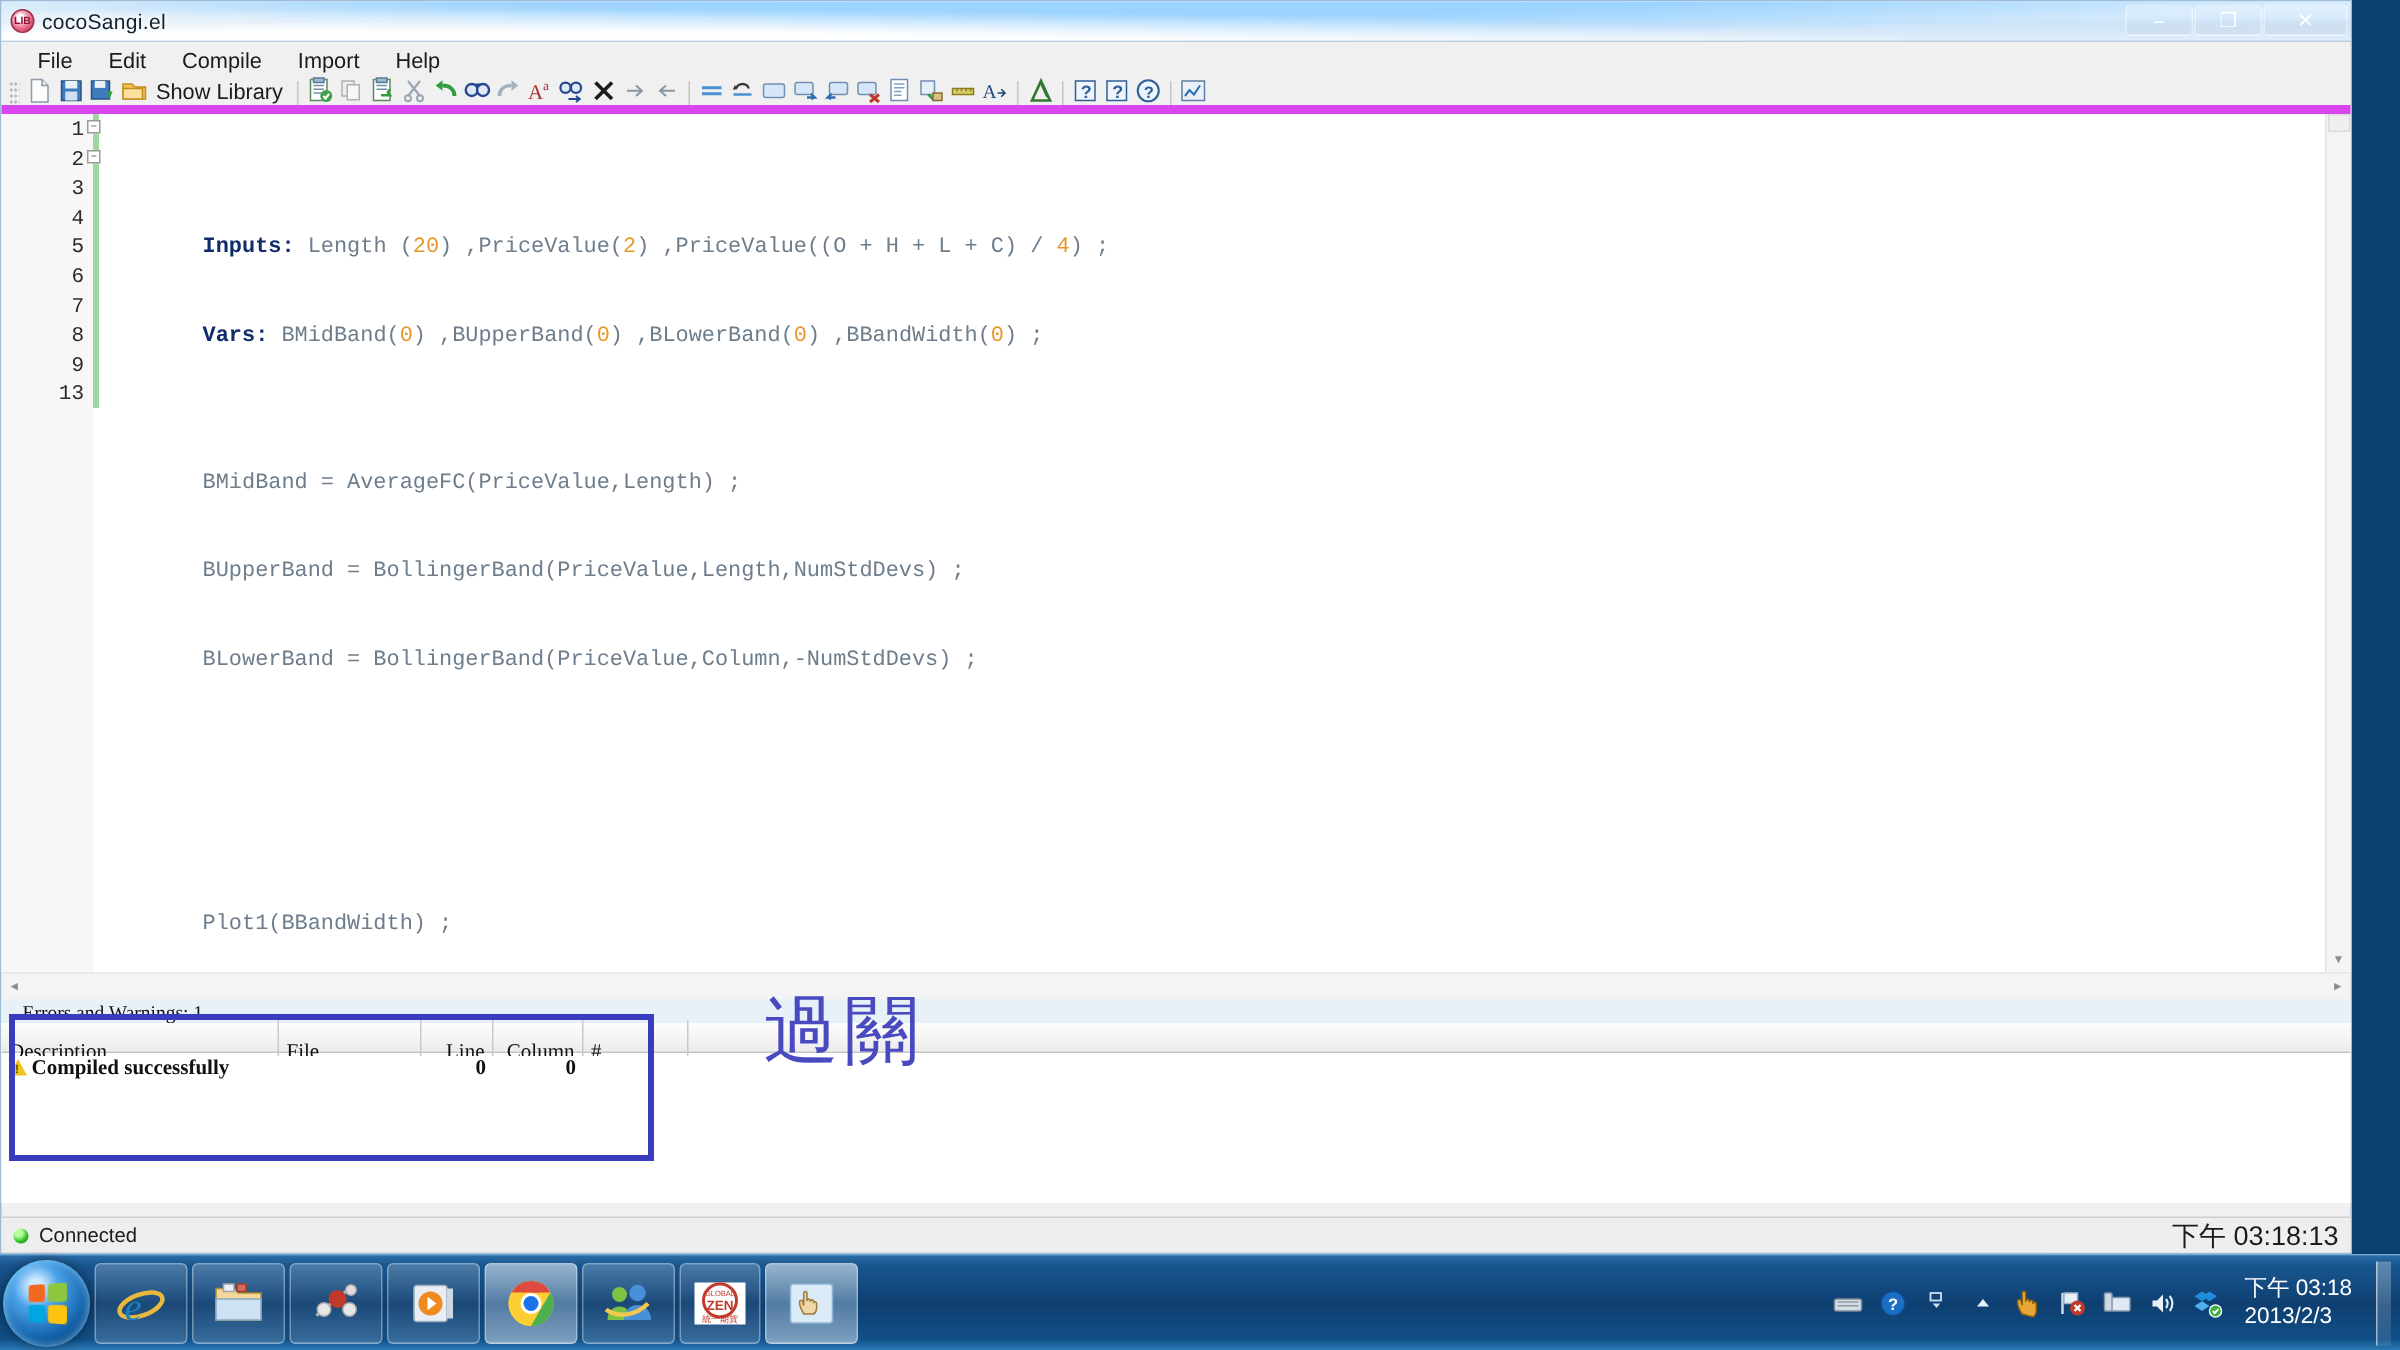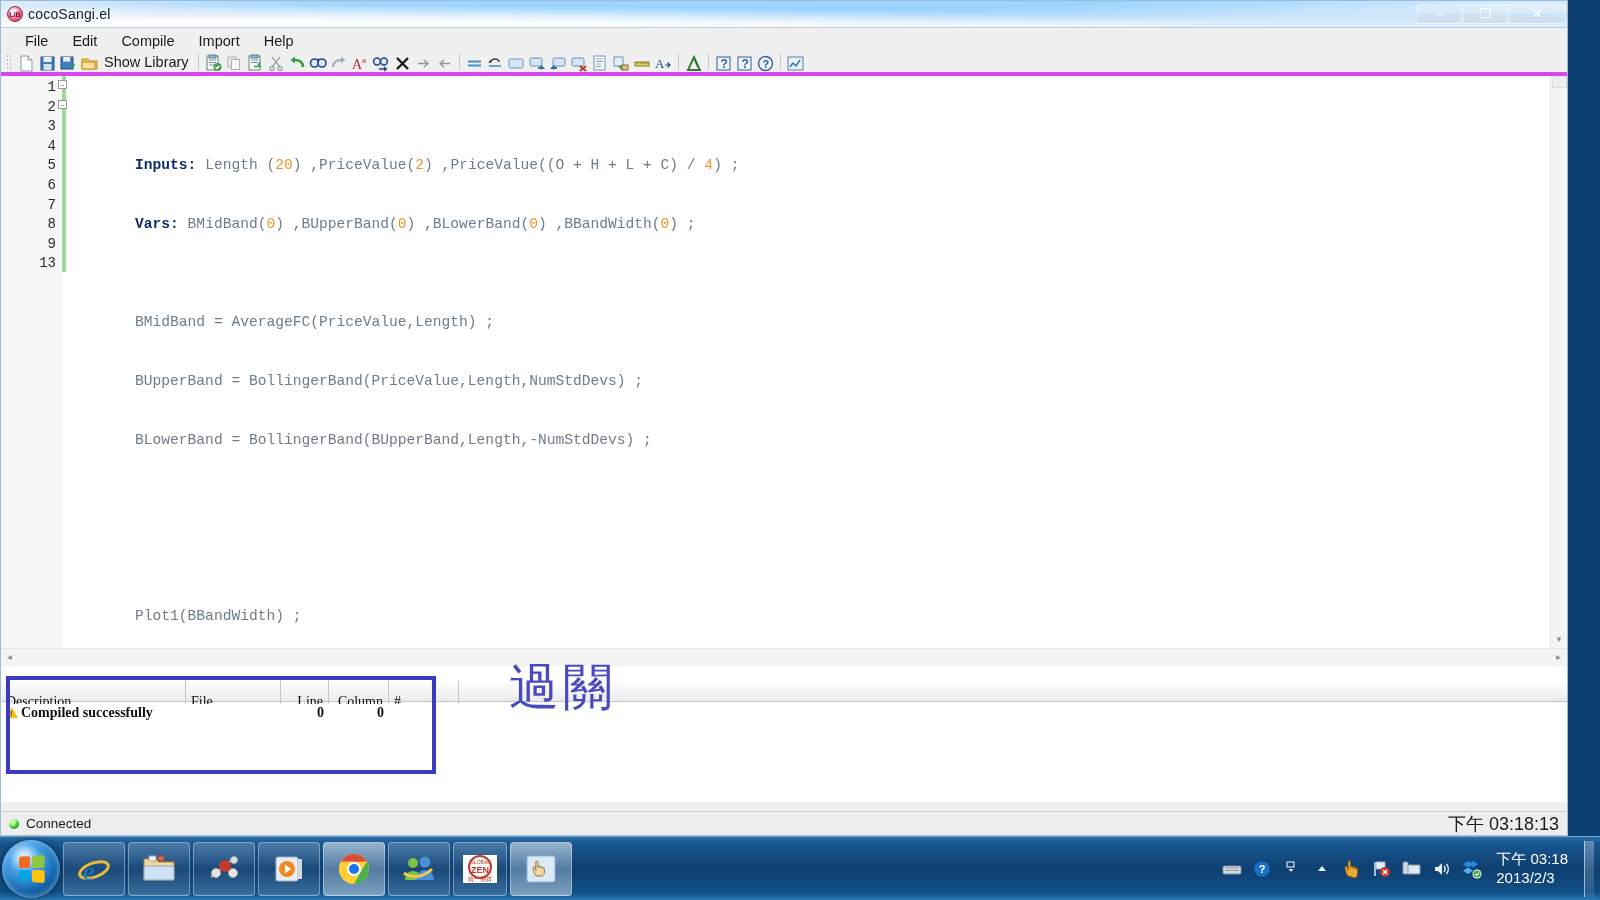--- a/index.html
+++ b/index.html
@@ -81,23 +81,23 @@
   }
   .menu-item {
     font-size: 14.5px; color: #1b1b1b;
     padding: 3px 12px;
   }
 
   
   #toolbar {
     height: 22px;
     background: #f0f0f0;
-    display: flex; align-items: flex-start;
+    display: flex; align-items: flex-end;
     padding-left: 2px;
-    border-bottom: 4px solid #d946ef;
+    border-bottom: 6px solid #d946ef;
   }
   .grip { width: 7px; height: 16px; margin: 0 3px;
     background-image: radial-gradient(circle, #9aa0a6 40%, transparent 42%);
     background-size: 3px 4px; opacity:.7; }
   .tb-icon { width: 21px; height: 19px; position: relative; display:inline-block; }
   .tb-sep { width: 1px; height: 16px; background: #c6c6c6; margin: 0 4px; }
   #showlib-label { font-size: 14.5px; color:#1b1b1b; margin: 0 5px 0 4px; }
 
   
   #editor-wrap { position: relative; height: 572px; background: #ffffff; display:flex; }
@@ -501,21 +501,21 @@
         <span class="kw">Vars:</span><span class="id"> BMidBand(</span><span class="num">0</span><span class="id">) ,BUpperBand(</span><span class="num">0</span><span class="id">) ,BLowerBand(</span><span class="num">0</span><span class="id">) ,BBandWidth(</span><span class="num">0</span><span class="id">) ;</span>
       </div>
       <div class="code-line">&nbsp;</div>
       <div class="code-line">
         <span class="id">BMidBand = AverageFC(PriceValue,Length) ;</span>
       </div>
       <div class="code-line">
         <span class="id">BUpperBand = BollingerBand(PriceValue,Length,NumStdDevs) ;</span>
       </div>
       <div class="code-line">
-        <span class="id">BLowerBand = BollingerBand(BUpperBand,Length,-NumStdDevs) ;</span>
+        <span class="id">BLowerBand = BollingerBand(PriceValue,Column,-NumStdDevs) ;</span>
       </div>
       <div class="code-line">&nbsp;</div>
       <div class="code-line">&nbsp;</div>
       <div class="code-line">
         <span class="id">Plot1(BBandWidth) ;</span>
       </div>
     </div>
 
     <div id="vscroll">
       <div class="sb-arrow">▲</div>
@@ -524,20 +524,21 @@
     </div>
   </div>
 
   <div id="hscroll-row">
     <div class="hsb-arrow">◄</div>
     <div id="hspace"></div>
     <div class="hsb-arrow">►</div>
   </div>
 
   <div id="errors-panel">
+    <div id="errors-title">Errors and Warnings: 1</div>
 
     <div id="errors-grid">
       <div id="grid-header">
         <div class="gh" style="width:185px">Description</div>
         <div class="gh" style="width:95px">File</div>
         <div class="gh num-al" style="width:48px">Line</div>
         <div class="gh num-al" style="width:60px">Column</div>
         <div class="gh" style="width:70px">#</div>
         <div class="gh" style="flex:1; border-right:none"></div>
       </div>

